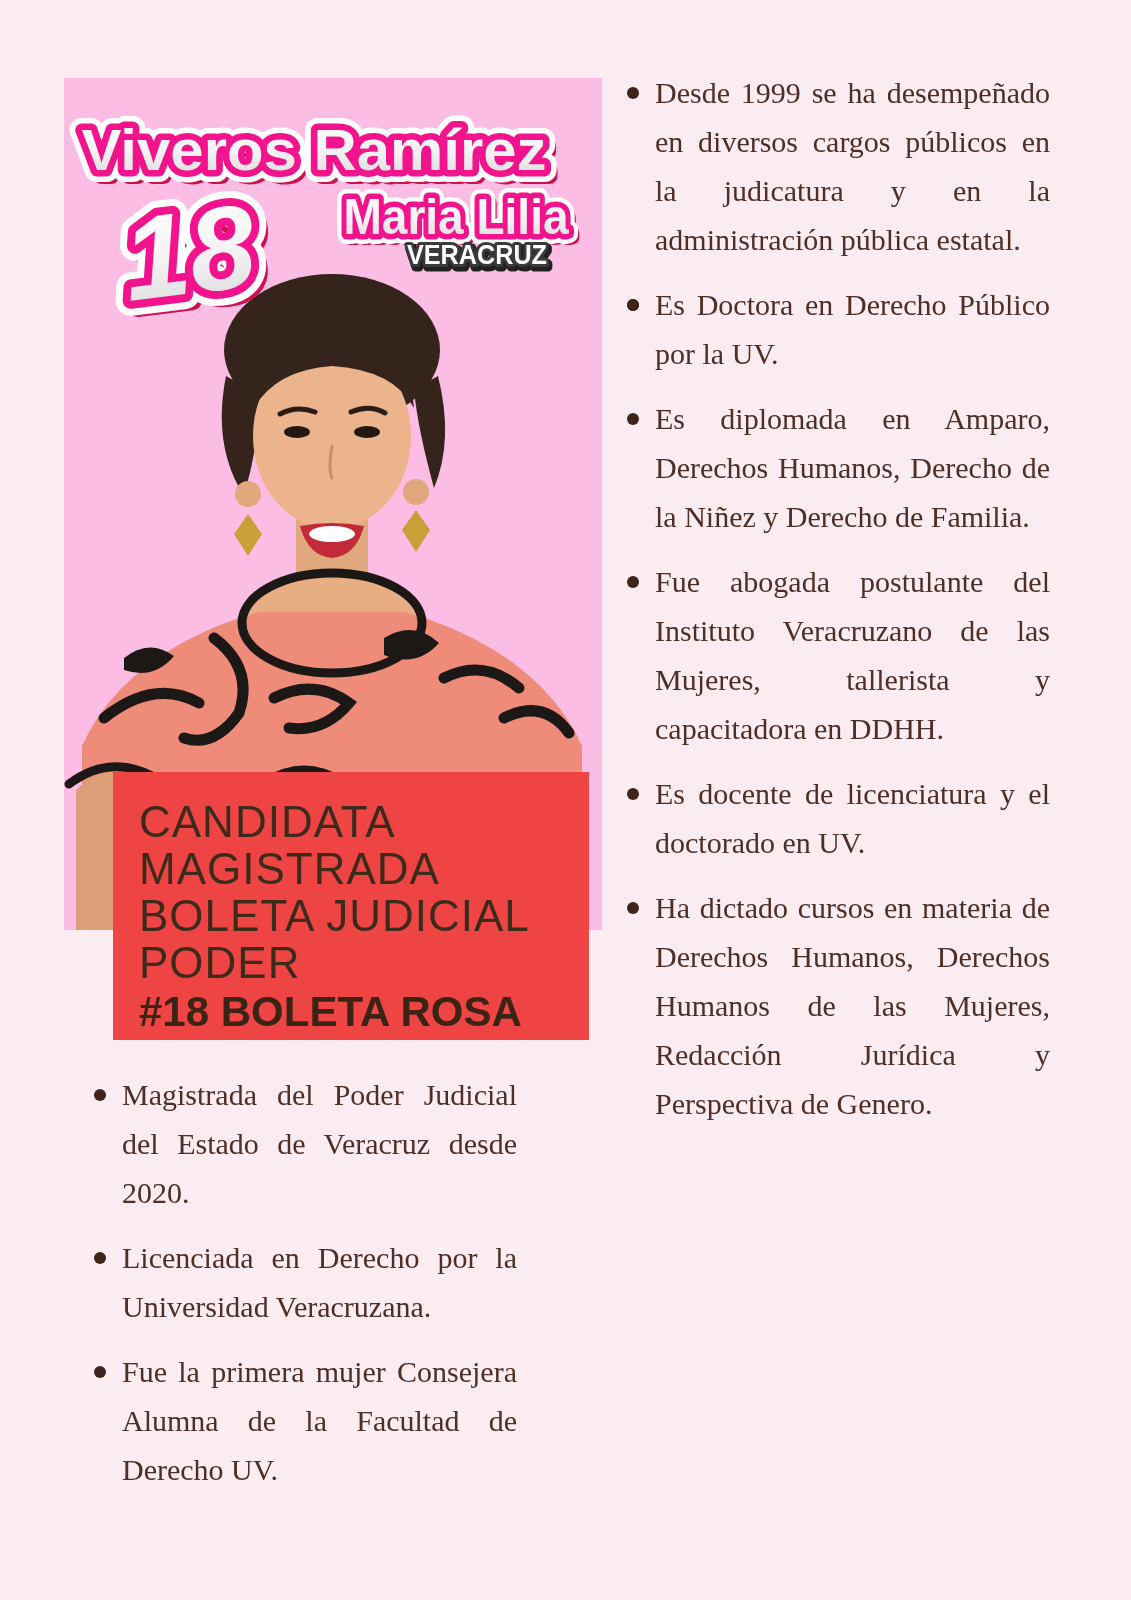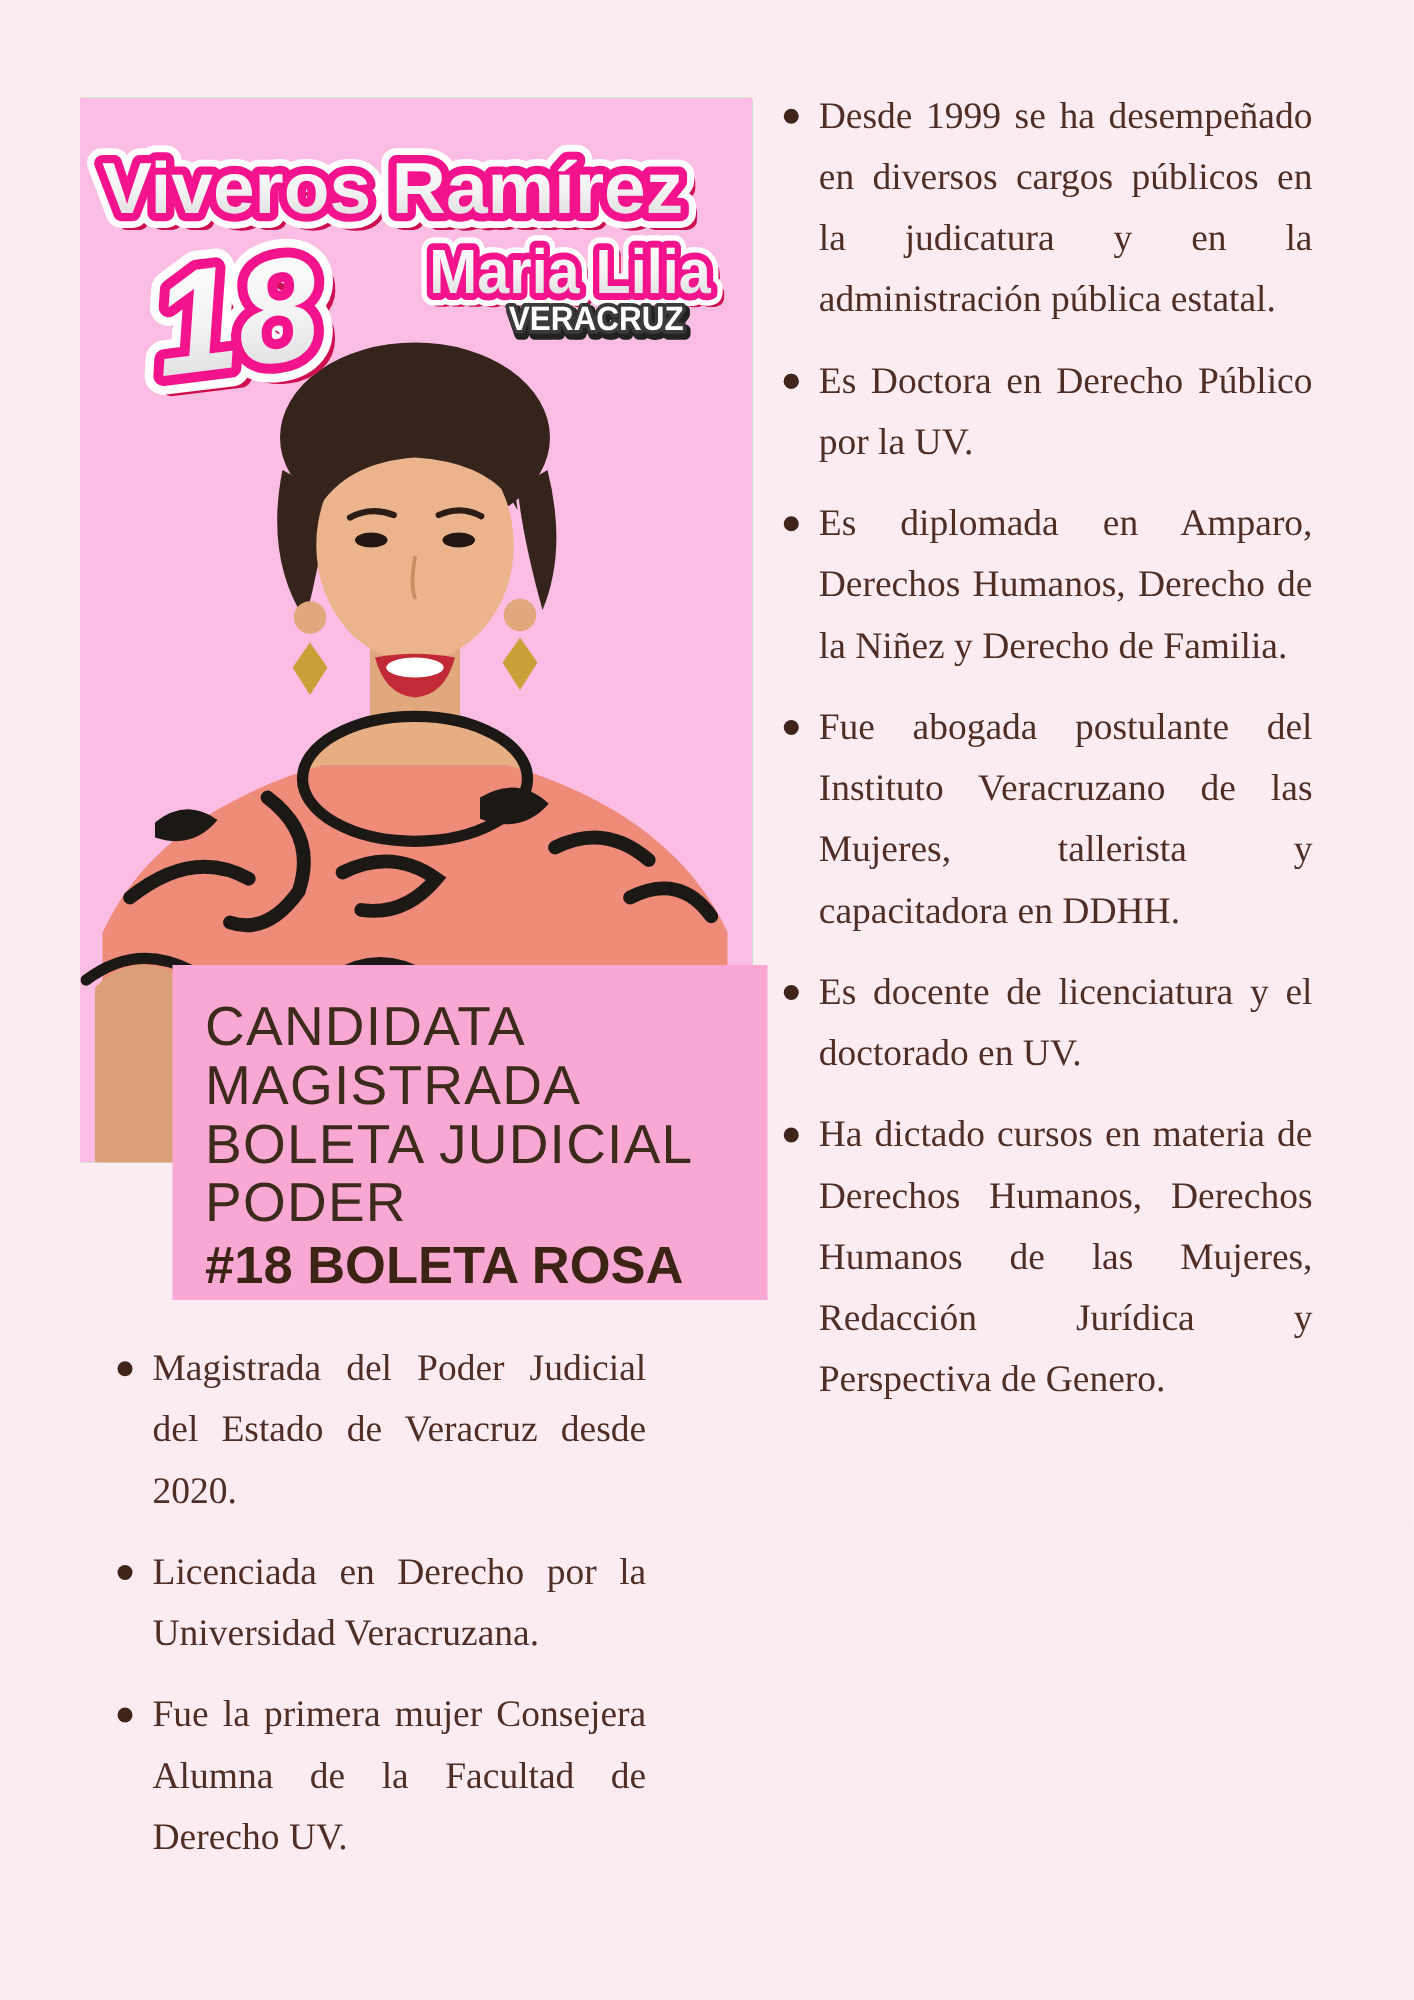--- a/index.html
+++ b/index.html
@@ -14,23 +14,23 @@
   .card{
     position:absolute;left:40px;top:78px;
     width:538px;height:852px;
     background:#86efac;
     border-radius:3px;
     margin-left:24px;
   }
   .card svg{display:block;width:538px;height:852px;}
   
   .info-box{
-    position:absolute;left:138px;top:772px;
+    position:absolute;left:113px;top:772px;
     width:476px;height:268px;
-    background:#f9a8d4;
+    background:#ef4444;
     box-sizing:border-box;
     padding:26px 20px 0 26px;
     z-index:5;
   }
   .info-line{
     font-family:"Liberation Sans", sans-serif;
     font-size:44px;line-height:47px;
     letter-spacing:1px;
     color:#3c2b1b;
     font-weight:400;

